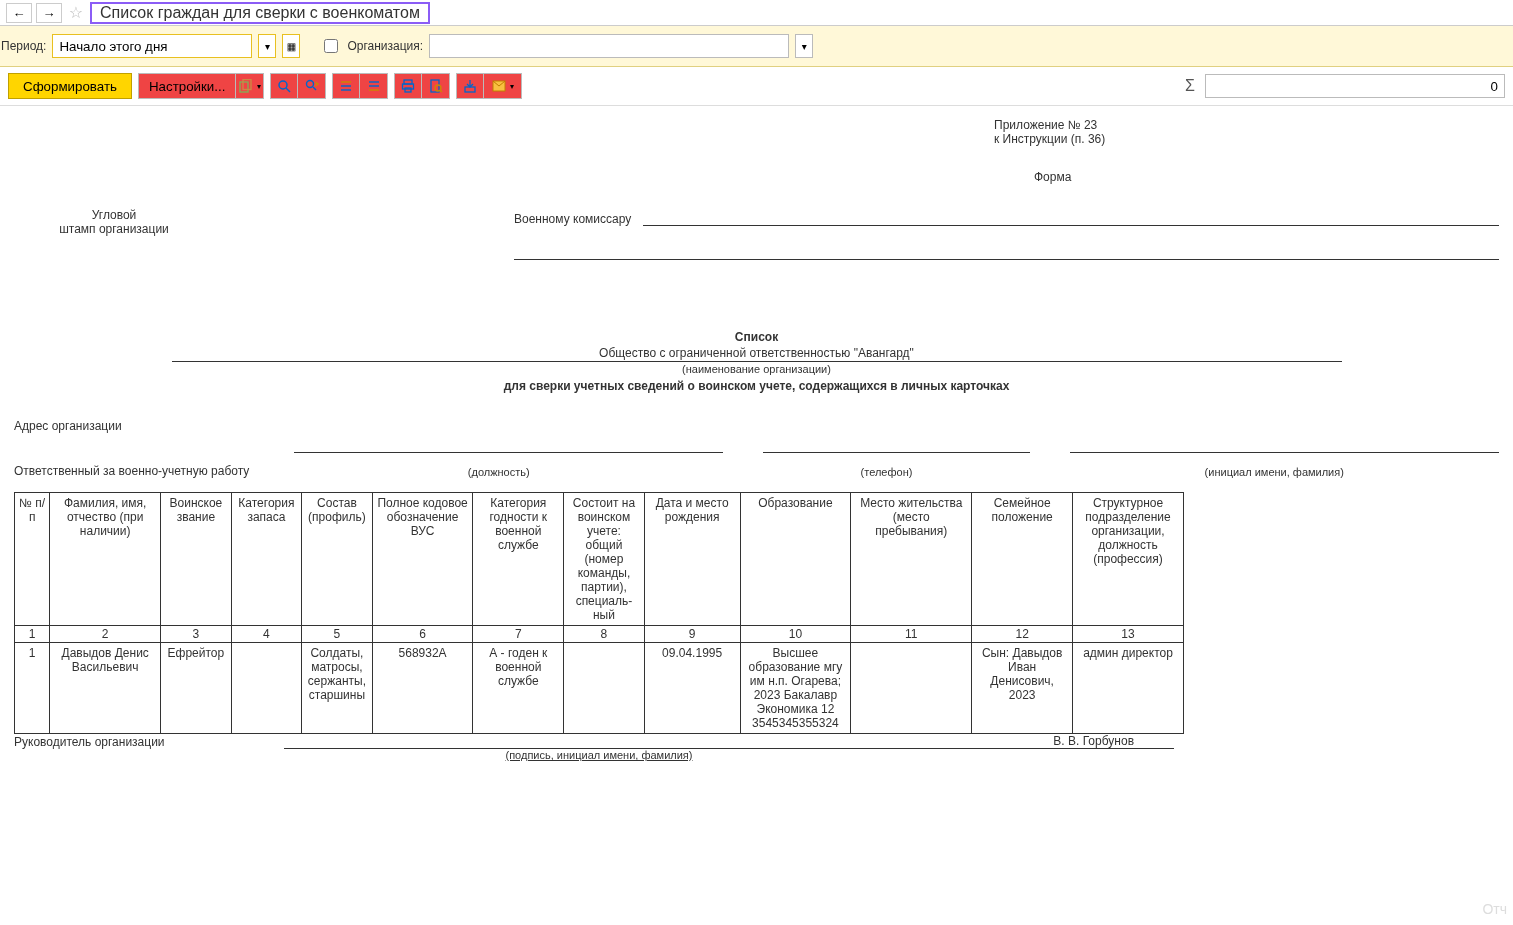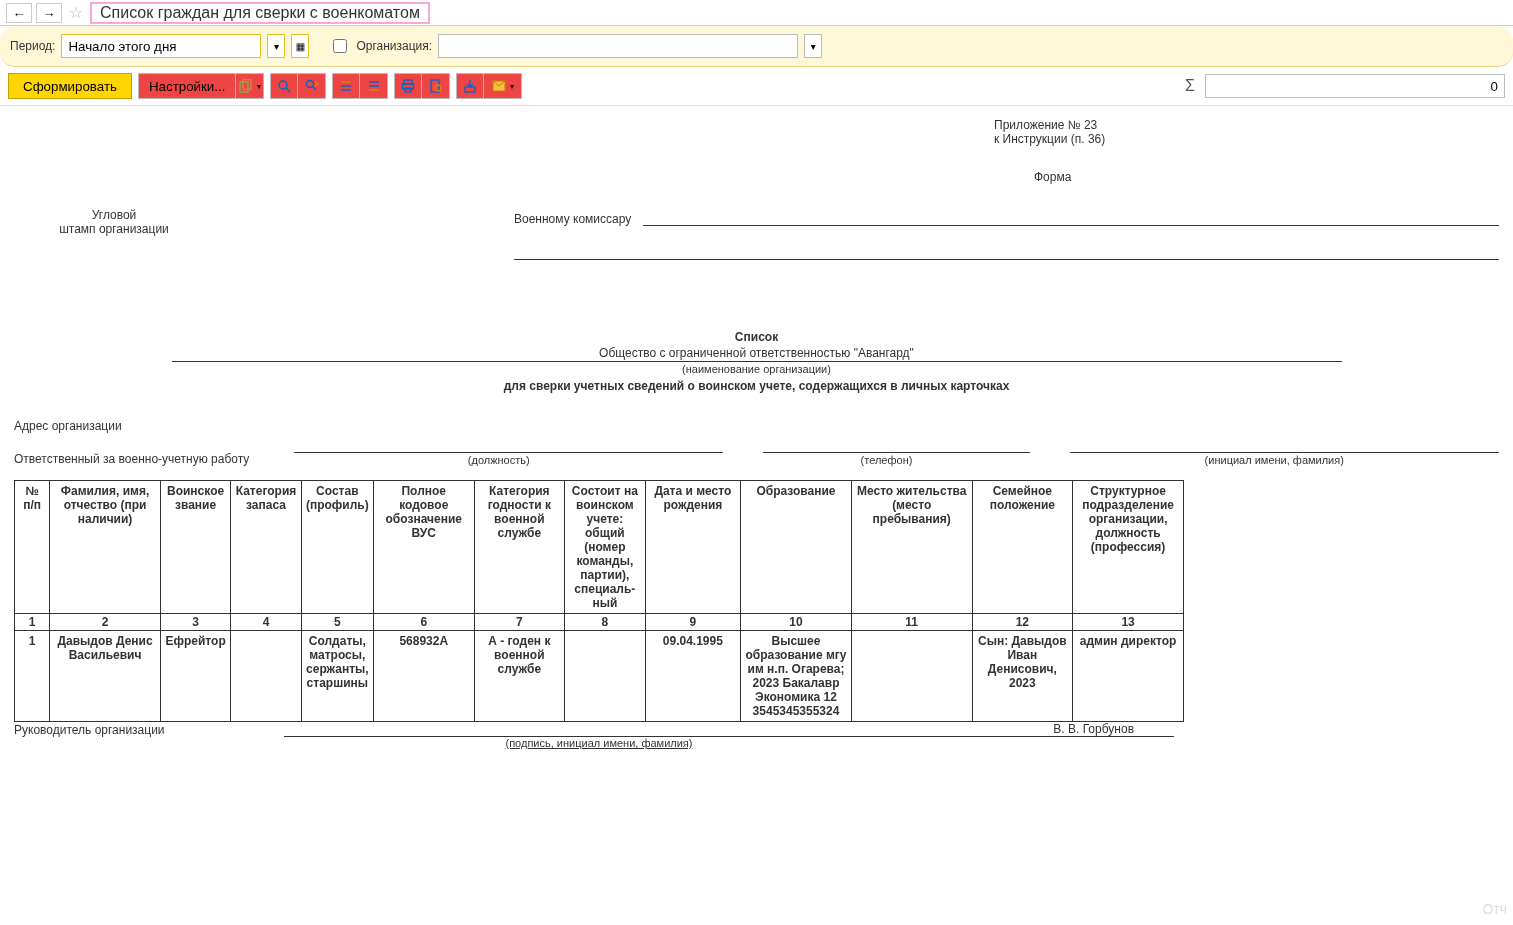--- a/index.html
+++ b/index.html
@@ -33,36 +33,35 @@
     width: 20px;
     height: 20px;
     display: inline-flex;
     align-items: center;
     justify-content: center;
     color: #bbb;
     font-size: 16px;
     cursor: pointer;
   }
   .titlebox {
-    border: 2px solid #f9a8d4;
+    border: 2px solid #8b5cf6;
     padding: 0 8px;
     font-size: 16px;
     color: #333;
     height: 22px;
     display: flex;
     align-items: center;
   }
   .filterbar {
     background: #fff8d8;
     border-bottom: 1px solid #e0d080;
-    padding: 8px 10px;
+    padding: 8px 1px;
     display: flex;
     align-items: center;
     gap: 6px;
-    border-radius: 15px;
   }
   .filterbar label { color: #333; }
   .period-input {
     border: 1px solid #e8c020;
     height: 24px;
     width: 200px;
     padding: 0 6px;
     background: #fff;
   }
   .period-btn {
@@ -186,32 +185,32 @@
   .resp-row {
     display: flex;
     align-items: flex-end;
     margin-top: 2px;
   }
   .resp-label { width: 260px; }
   .sig-col {
     border-bottom: 1px solid #333;
     margin-left: 20px;
   }
-  .sig-cap { text-align: center; font-size:11px; margin-top:1px; }
+  .sig-cap { text-align: center; font-size:11px; margin-top:13px; }
   table.data {
     border-collapse: collapse;
     margin-top: 14px;
     width: 1170px;
   }
   table.data th, table.data td {
     border: 1px solid #333;
     padding: 3px 4px;
     text-align: center;
     vertical-align: top;
-    font-weight: bold;
+    font-weight: normal;
   }
   table.data tr.numrow td { padding:1px; }
   .footer-row {
     display:flex;
     align-items: flex-end;
     width: 1170px;
   }
   .footer-row .fl { width: 260px; }
   .footer-row .fline {
     flex:1;

